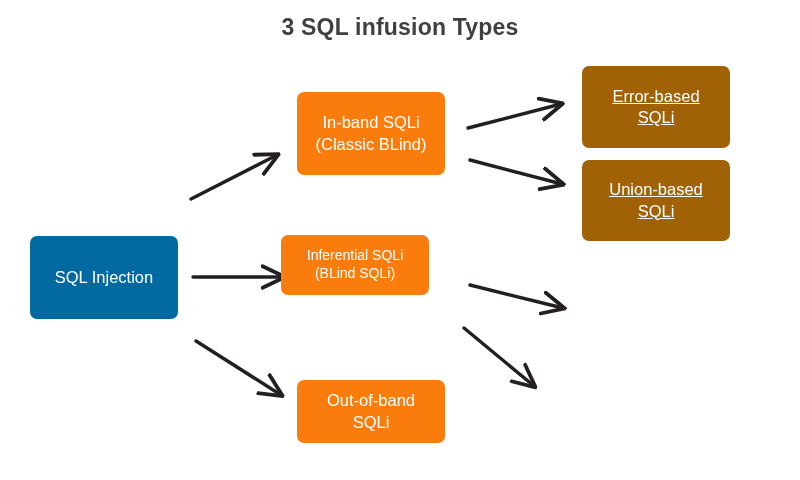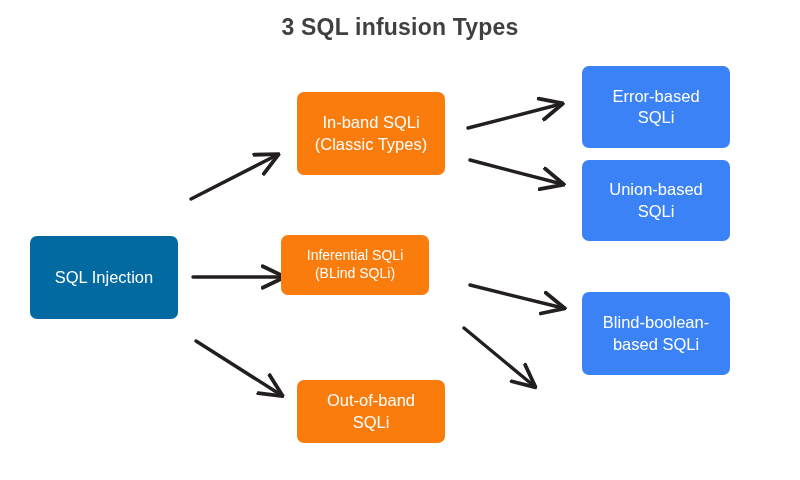--- a/index.html
+++ b/index.html
@@ -39,21 +39,21 @@
     justify-content: center;
     text-align: center;
     color: #ffffff;
     font-size: 16.5px;
     line-height: 1.28;
     padding: 4px 6px;
     white-space: pre-line;
   }
   .node.root      { background: #0369a1; }
   .node.branch    { background: #f97c0c; }
-  .node.leaf      { background: #3b82f6; }
+  .node.leaf      { background: #a16207; text-decoration: underline; }
 
   
   #node-sql-injection {
     left: 30px;  top: 236px;  width: 148px; height: 83px;
   }
   
   #node-in-band {
     left: 297px; top: 92px;   width: 148px; height: 83px;
   }
   #node-inferential {
@@ -108,31 +108,29 @@
     <line x1="470" y1="160" x2="562" y2="184" stroke="#231f20" stroke-width="3.4" stroke-linecap="round" marker-end="url(#ahead)"></line>
 
     <line x1="470" y1="285" x2="563" y2="308" stroke="#231f20" stroke-width="3.4" stroke-linecap="round" marker-end="url(#ahead)"></line>
 
     <line x1="464" y1="328" x2="534" y2="386" stroke="#231f20" stroke-width="3.4" stroke-linecap="round" marker-end="url(#ahead)"></line>
   </svg>
 
   <div class="node root" id="node-sql-injection">SQL Injection</div>
 
   <div class="node branch" id="node-in-band">In-band SQLi
-(Classic Types)</div>
+(Classic BLind)</div>
 
   <div class="node branch" id="node-inferential">Inferential SQLi
 (BLind SQLi)</div>
 
   <div class="node branch" id="node-out-of-band">Out-of-band
 SQLi</div>
 
   <div class="node leaf" id="node-error-based">Error-based
 SQLi</div>
 
   <div class="node leaf" id="node-union-based">Union-based
 SQLi</div>
 
-  <div class="node leaf" id="node-blind-boolean">Blind-boolean-
-based SQLi</div>
 
 
 </div>
 
 </body></html>

